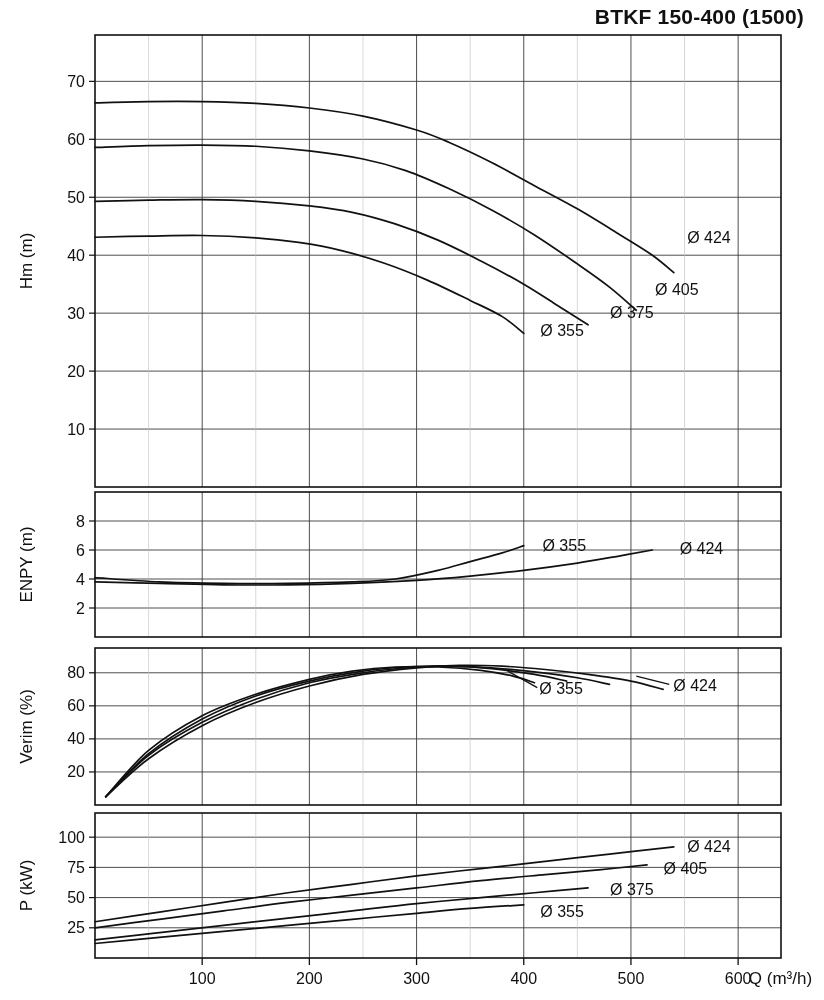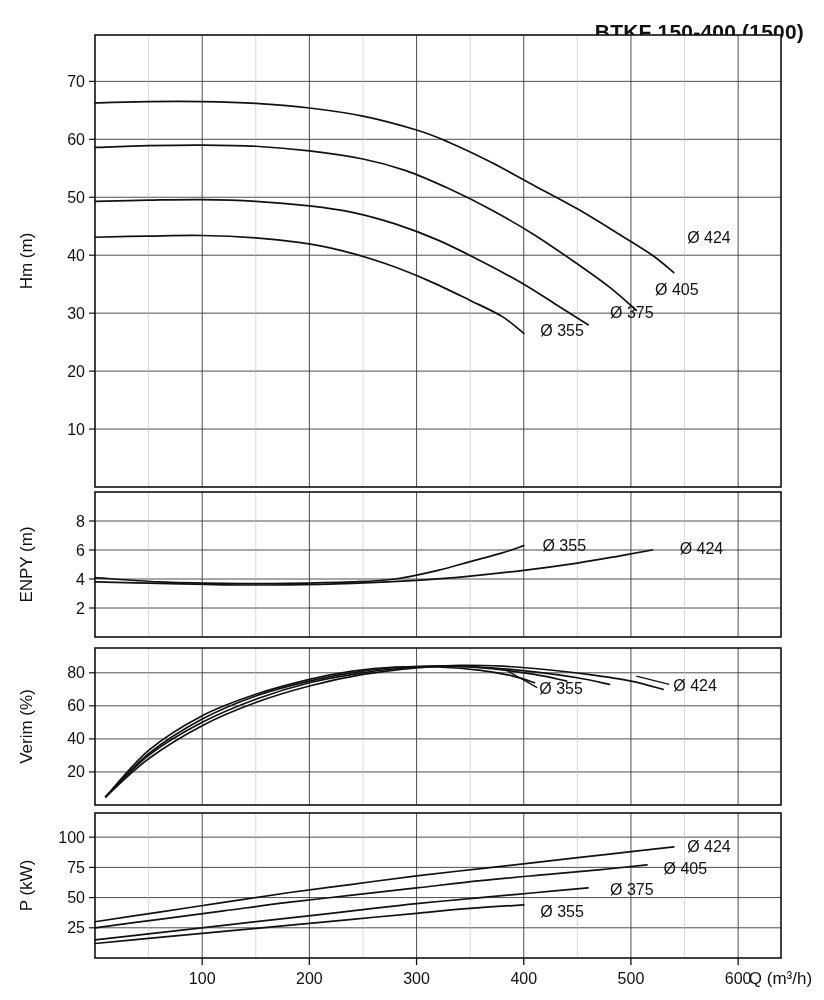--- a/index.html
+++ b/index.html
@@ -8,21 +8,21 @@
     background:#ffffff;
     font-family:"Liberation Sans", sans-serif;
     color:#111;
     position:relative;
     overflow:hidden;
   }
 
   .title{
     position:absolute;
     right:20px;
-    top:20px;
+    top:5px;
     font-size:21px;
     font-weight:bold;
     letter-spacing:0.2px;
     white-space:nowrap;
     text-align:right;
   }
 
   .chart-stack{
     position:absolute;
     left:0;top:0;

